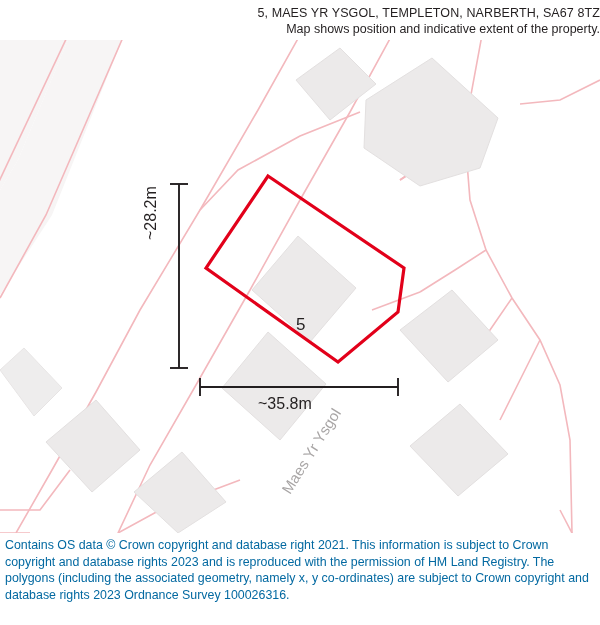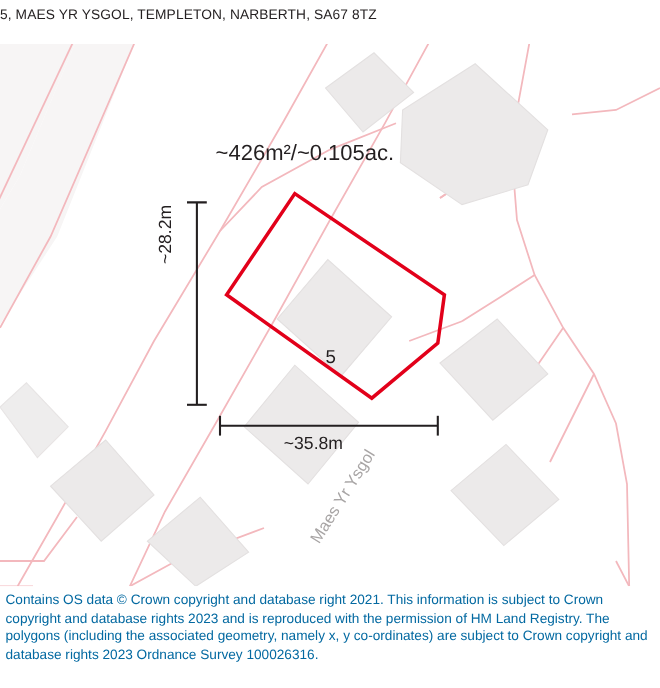--- a/index.html
+++ b/index.html
@@ -19,21 +19,21 @@
     position: relative;
     width: 600px;
     height: 625px;
   }
   
   .header {
     position: absolute;
     top: 0; left: 0;
     width: 600px;
     height: 40px;
-    text-align: left;
+    text-align: right;
     padding-top: 5px;
   }
   .header .title {
     font-size: 12.5px;
     line-height: 16px;
     color: #231f20;
     letter-spacing: 0.1px;
   }
   .header .subtitle {
     font-size: 12.5px;
@@ -93,20 +93,21 @@
   }
   .footer p { margin: 0; }
 </style>
 </head>
 <body>
 
 <div class="page">
 
   <div class="header">
     <div class="title">5, MAES YR YSGOL, TEMPLETON, NARBERTH, SA67 8TZ</div>
+    <div class="subtitle">Map shows position and indicative extent of the property.</div>
   </div>
 
   <div class="map">
     <svg width="600" height="493" viewBox="0 0 600 493">
 
       <g>
         <path d="M0,0 L68,0 L18,120 L0,150 Z" fill="#f7f5f5" stroke="none"></path>
         <path d="M0,150 L18,120 L68,0 L122,0 L52,175 L0,255 Z" fill="#f7f5f5" stroke="none"></path>
         <path d="M0,258 L50,178 L120,10 L128,0 L300,0 L300,20 L150,255 L60,400 L0,430 Z" fill="#f7f5f5" stroke="none" opacity="0"></path>
         <path d="M300,0 L388,0 L360,60 L330,40 Z" fill="#f7f5f5" stroke="none" opacity="0"></path>
@@ -170,21 +171,20 @@
         <path d="M200,338 L200,356"></path>
         <path d="M200,347 L398,347"></path>
         <path d="M398,338 L398,356"></path>
       </g>
 
       <g>
         <text x="290" y="455" fill="#a8a5a5" font-family="Liberation Sans, sans-serif" font-size="15" transform="rotate(-58 290 455)">Maes Yr Ysgol</text>
       </g>
     </svg>
 
-    <div class="map-label" id="area-label">~426m²/~0.105ac.</div>
     <div class="map-label" id="plot-number">5</div>
     <div class="map-label" id="width-label">~35.8m</div>
     <div class="map-label" id="height-label">~28.2m</div>
   </div>
 
   <div class="footer">
     <p>Contains OS data © Crown copyright and database right 2021. This information is subject to Crown copyright and database rights 2023 and is reproduced with the permission of HM Land Registry. The polygons (including the associated geometry, namely x, y co-ordinates) are subject to Crown copyright and database rights 2023 Ordnance Survey 100026316.</p>
   </div>
 
 </div>

